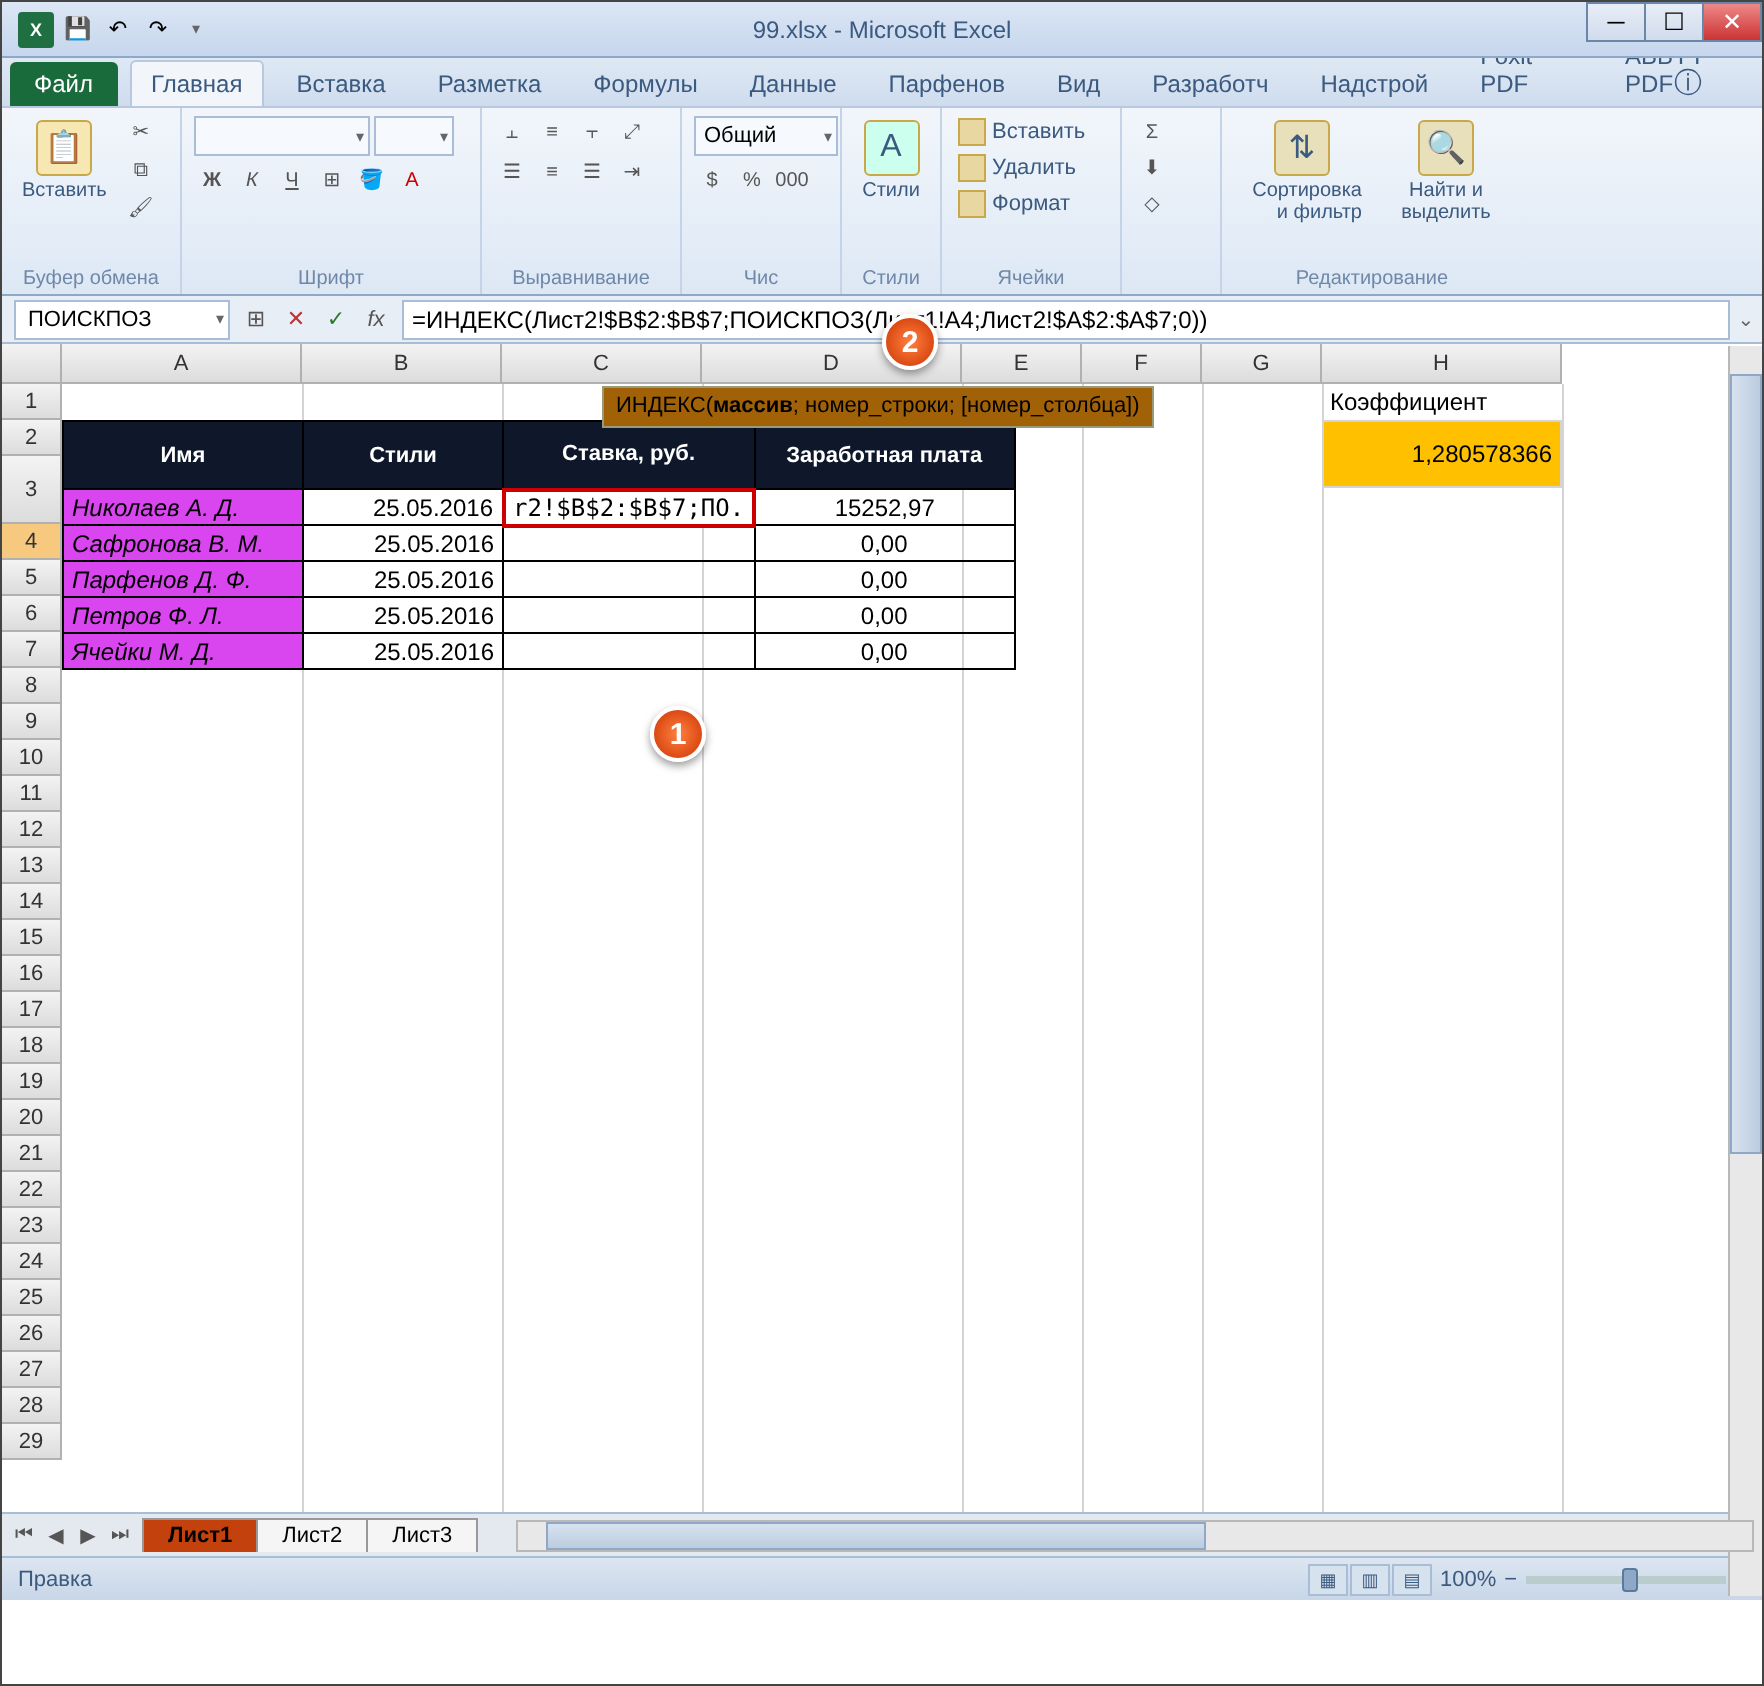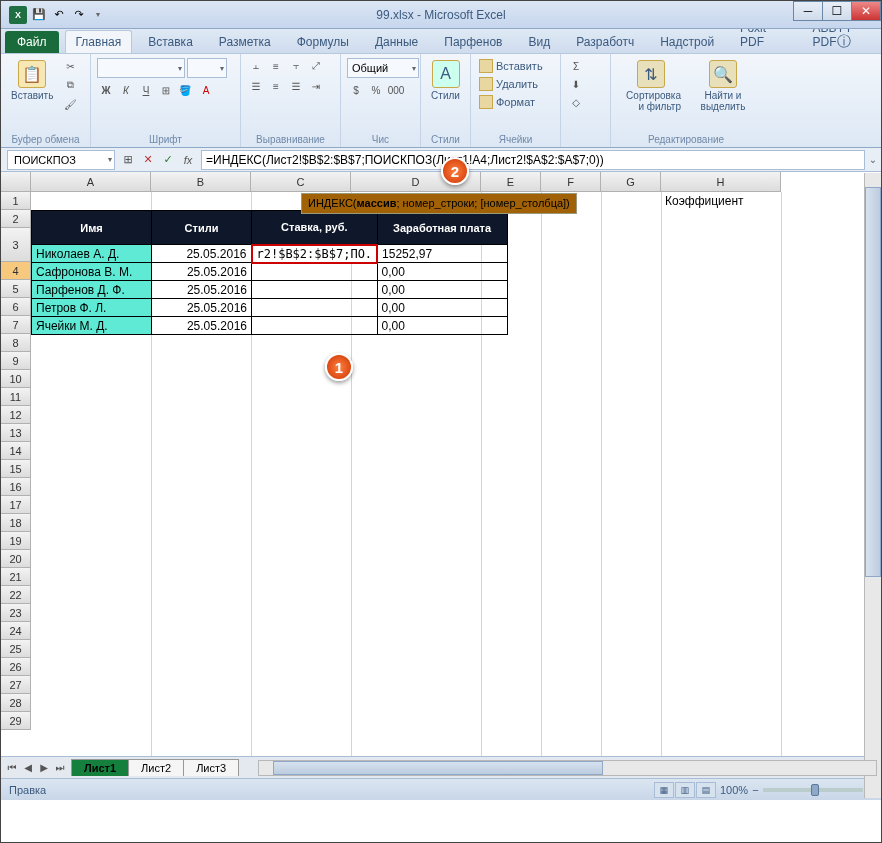--- a/index.html
+++ b/index.html
@@ -65,35 +65,35 @@
 .row-h.r3 { height: 34px; }
 .row-h.active { background: #f7c97f; }
 .cells { position: absolute; left: 30px; top: 20px; right: 0; }
 .grid-line-v { position: absolute; top: 0; bottom: 0; border-left: 1px solid #d4d4d4; }
 
 
 .data-table { position: absolute; left: 30px; top: 38px; border-collapse: collapse; }
 .data-table th { background: #0f172a; color: #fff; font-size: 11px; font-weight: bold; padding: 8px 6px; border: 1px solid #000; text-align: center; }
 .data-table th.h3 { height: 34px; }
 .data-table td { font-size: 12px; padding: 1px 4px; border: 1px solid #000; height: 18px; }
-.data-table td.name { background: #5eead4; }
+.data-table td.name { background: #d946ef; font-style: italic; }
 .data-table td.date { text-align: right; }
-.data-table td.sal { text-align: left; }
+.data-table td.sal { text-align: center; }
 .cell-editing { background: #fff; border: 2px solid #c00 !important; border-radius: 8px; font-family: monospace; font-size: 11px; }
 
 
 .coef-label { position: absolute; font-size: 12px; }
 .coef-val { position: absolute; background: #ffc000; font-size: 12px; text-align: right; padding: 1px 4px; height: 34px; display: flex; align-items: center; justify-content: flex-end; border: 1px solid #d4d4d4; }
 
 
 .sheet-tabs { height: 22px; background: #e4e9f0; display: flex; align-items: center; border-top: 1px solid #a9bdd7; font-size: 11px; }
 .nav-arrows { display: flex; padding: 0 4px; gap: 2px; }
 .nav-arrow { width: 14px; font-size: 10px; color: #555; text-align: center; }
 .sheet-tab { padding: 2px 12px; background: #f5f5f5; border: 1px solid #999; border-bottom: none; margin-right: -1px; }
-.sheet-tab.active { background: #15803d; font-weight: bold; }
+.sheet-tab.active { background: #c2410c; font-weight: bold; }
 .hscroll { flex: 1; height: 16px; background: #e8e8e8; margin: 0 4px 0 20px; position: relative; border: 1px solid #b8b8b8; }
 .hscroll-thumb { position: absolute; left: 14px; width: 330px; height: 100%; background: linear-gradient(#d7e2ef, #bcccdf); border: 1px solid #8fa8c8; }
 .vscroll { position: absolute; right: 0; top: 172px; width: 17px; bottom: 44px; background: #e8e8e8; border-left: 1px solid #b8b8b8; }
 .vscroll-thumb { position: absolute; top: 14px; height: 390px; width: 100%; background: linear-gradient(90deg, #d7e2ef, #bcccdf); border: 1px solid #8fa8c8; }
 
 
 .status { height: 22px; background: linear-gradient(#dce6f1, #c8d6e8); display: flex; align-items: center; justify-content: space-between; font-size: 11px; padding: 0 8px; color: #3b5a7f; border-top: 1px solid #a9bdd7; }
 .zoom { display: flex; align-items: center; gap: 4px; }
 .zoom-slider { width: 100px; height: 4px; background: #bcc; position: relative; }
 .zoom-thumb { position: absolute; left: 48px; top: -4px; width: 8px; height: 12px; background: #8fa8c8; border: 1px solid #5a7a9a; border-radius: 2px; }
@@ -375,20 +375,21 @@
     <tr>
       <td class="name">Ячейки М. Д.</td>
       <td class="date">25.05.2016</td>
       <td></td>
       <td class="sal">0,00</td>
     </tr>
   </tbody>
     </table>
 
   <div class="coef-label" style="left:664px;top:22px">Коэффициент</div>
+  <div class="coef-val" style="left:660px;top:38px;width:120px">1,280578366</div>
 </div>
 
 <div class="vscroll">
   <div class="vscroll-thumb"></div>
 </div>
 
 <div class="sheet-tabs">
   <div class="nav-arrows">
     <div class="nav-arrow">⏮</div>
     <div class="nav-arrow">◀</div>

